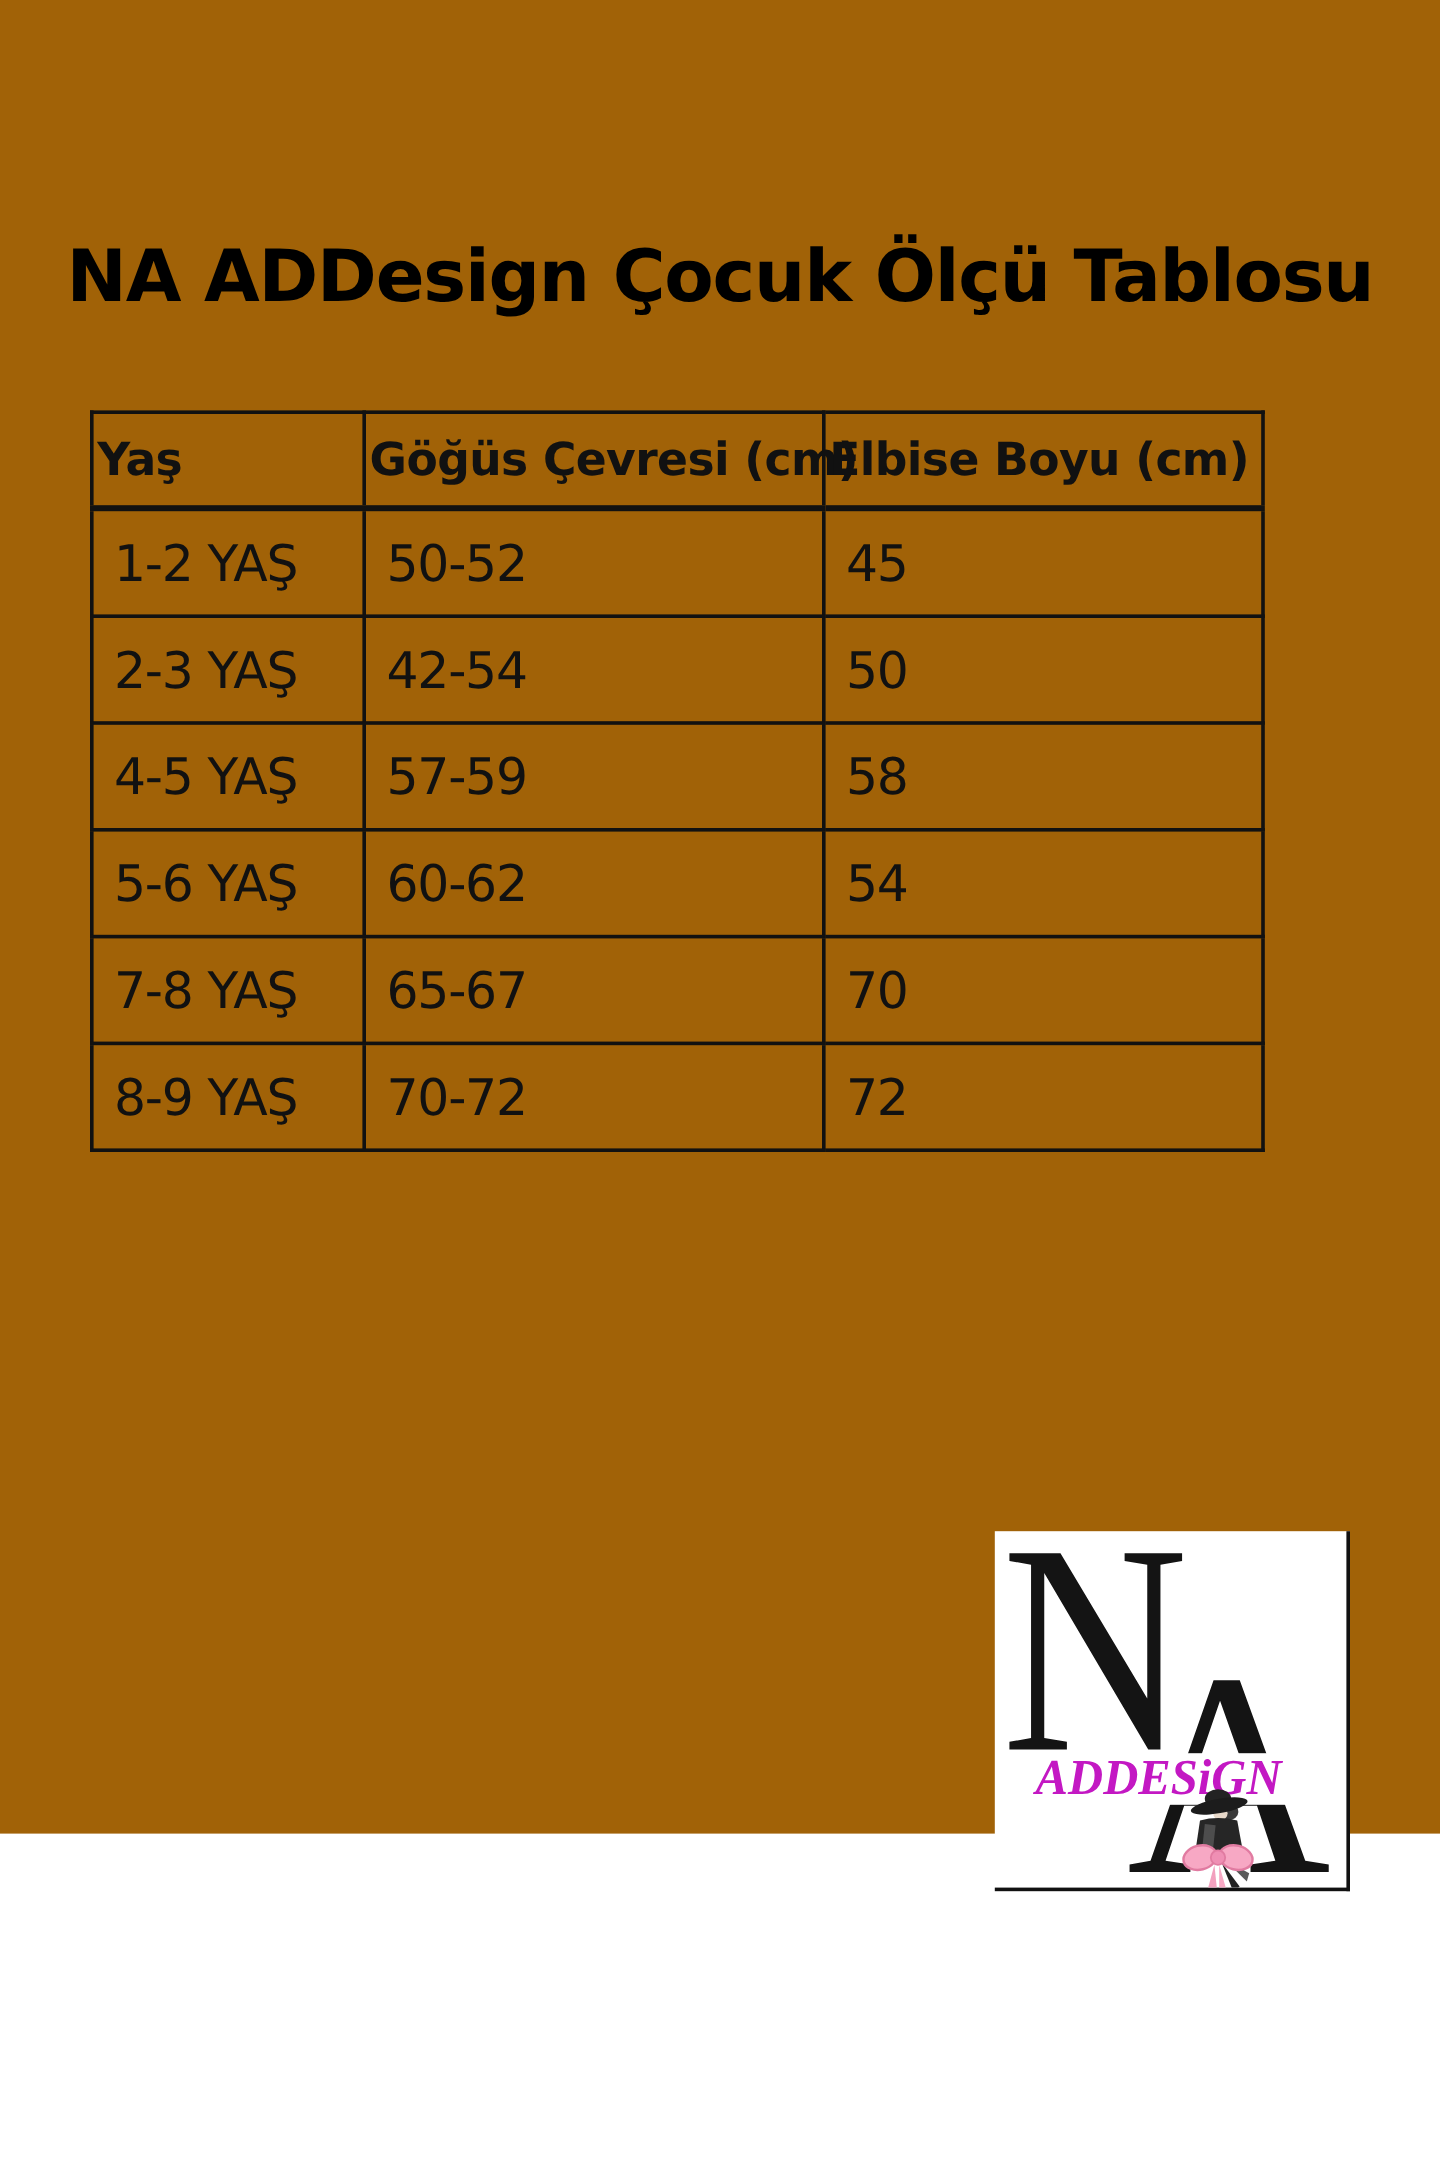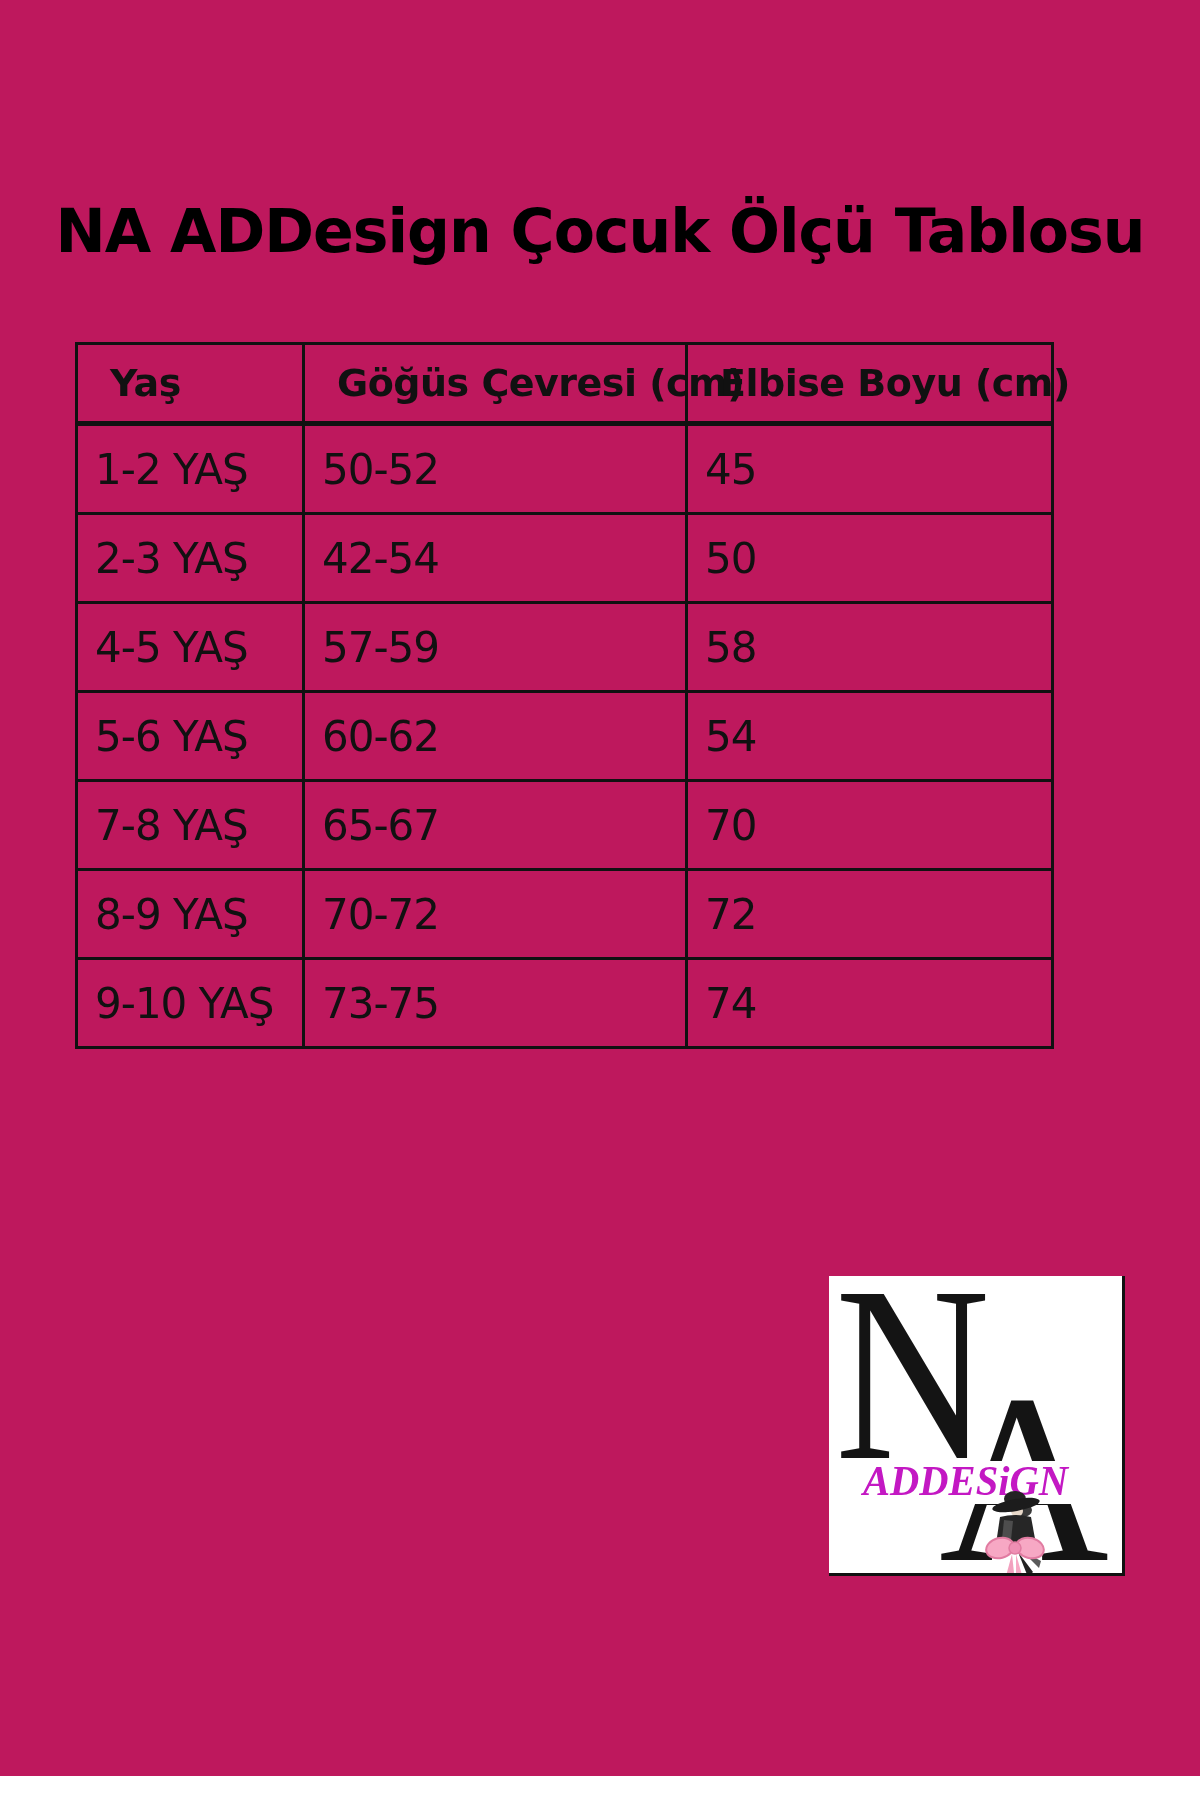--- a/index.html
+++ b/index.html
@@ -7,22 +7,22 @@
     padding: 0;
     width: 1200px;
     height: 1800px;
     background: #ffffff;
     overflow: hidden;
     font-family: "DejaVu Sans", sans-serif;
   }
   .page {
     position: relative;
     width: 1200px;
-    height: 1776px;
-    background: #be185d;
+    height: 1528px;
+    background: #a16207;
   }
   .title {
     position: absolute;
     top: 196px;
     left: 0;
     width: 1200px;
     height: 70px;
     line-height: 70px;
     text-align: center;
     font-weight: bold;
@@ -41,21 +41,21 @@
     color: #111111;
   }
   table.size-table, table.size-table th, table.size-table td {
     border: 3px solid #111111;
   }
   table.size-table thead th {
     border-bottom-width: 5px;
     height: 76px;
     text-align: left;
     vertical-align: middle;
-    padding: 0 0 0 32px;
+    padding: 0 0 0 3px;
     font-weight: bold;
     font-size: 38px;
     letter-spacing: -0.5px;
     white-space: nowrap;
     overflow: visible;
   }
   table.size-table tbody td {
     height: 86px;
     vertical-align: middle;
     padding: 0 12px 0 17px;
@@ -129,25 +129,20 @@
         <tr>
           <td>7-8 YAŞ</td>
           <td>65-67</td>
           <td>70</td>
         </tr>
         <tr>
           <td>8-9 YAŞ</td>
           <td>70-72</td>
           <td>72</td>
         </tr>
-        <tr>
-          <td>9-10 YAŞ</td>
-          <td>73-75</td>
-          <td>74</td>
-        </tr>
       </tbody>
   </table>
 
   <div class="logo-box">
     <svg width="293" height="297" viewBox="0 0 293 297">
 
       <text class="mono-letter" x="6" y="182" font-size="250" fill="#141414" textLength="155" lengthAdjust="spacingAndGlyphs">N</text>
 
       <text class="mono-letter" x="110" y="284" font-size="242" fill="#141414" textLength="170" lengthAdjust="spacingAndGlyphs">A</text>
 

